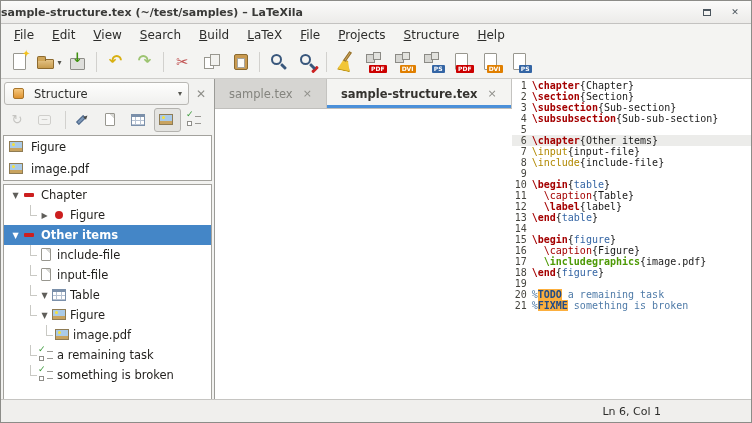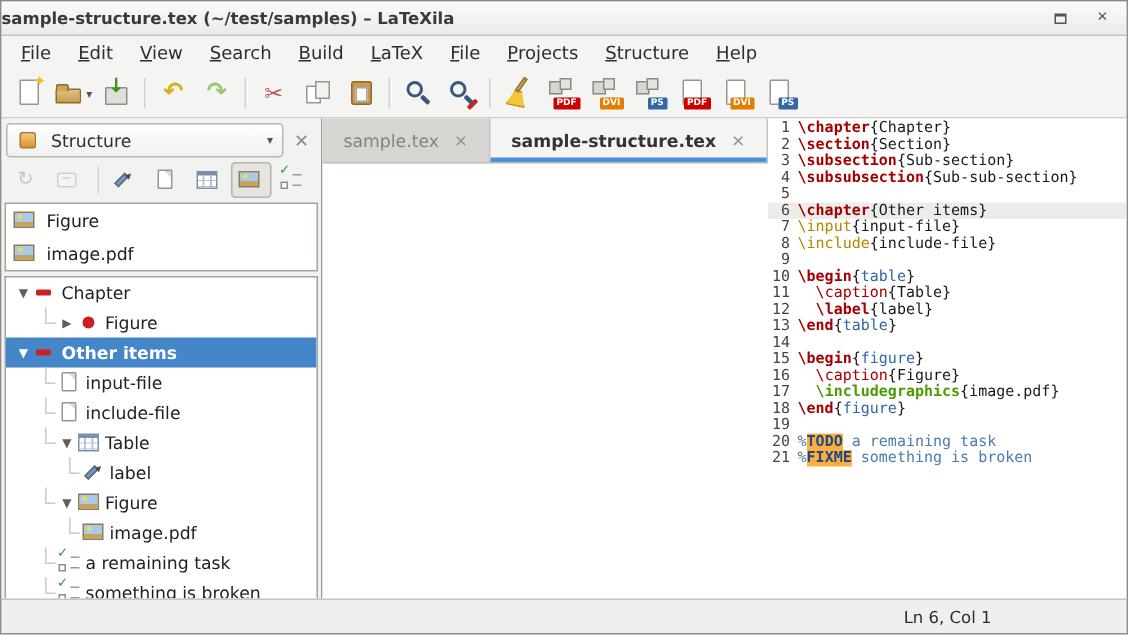--- a/index.html
+++ b/index.html
@@ -275,37 +275,32 @@
           <span>Figure</span>
         </div>
         <div class="tree-row selected" style="padding-left: 5px;">
           <span class="expander">▼</span>
           <span class="ti ti-chapter"></span>
           <span>Other items</span>
         </div>
         <div class="tree-row" style="padding-left: 21px;">
           <span class="tree-line"></span>
           <span class="ti ti-file"></span>
+          <span>include-file</span>
+        </div>
+        <div class="tree-row" style="padding-left: 21px;">
+          <span class="tree-line"></span>
+          <span class="ti ti-file"></span>
           <span>input-file</span>
-        </div>
-        <div class="tree-row" style="padding-left: 21px;">
-          <span class="tree-line"></span>
-          <span class="ti ti-file"></span>
-          <span>include-file</span>
         </div>
         <div class="tree-row" style="padding-left: 21px;">
           <span class="tree-line"></span>
           <span class="expander">▼</span>
           <span class="ti ti-table"></span>
           <span>Table</span>
-        </div>
-        <div class="tree-row" style="padding-left: 37px;">
-          <span class="tree-line"></span>
-          <span class="ti ti-label"></span>
-          <span>label</span>
         </div>
         <div class="tree-row" style="padding-left: 21px;">
           <span class="tree-line"></span>
           <span class="expander">▼</span>
           <span class="ti ti-image"></span>
           <span>Figure</span>
         </div>
         <div class="tree-row" style="padding-left: 37px;">
           <span class="tree-line"></span>
           <span class="ti ti-image"></span>

